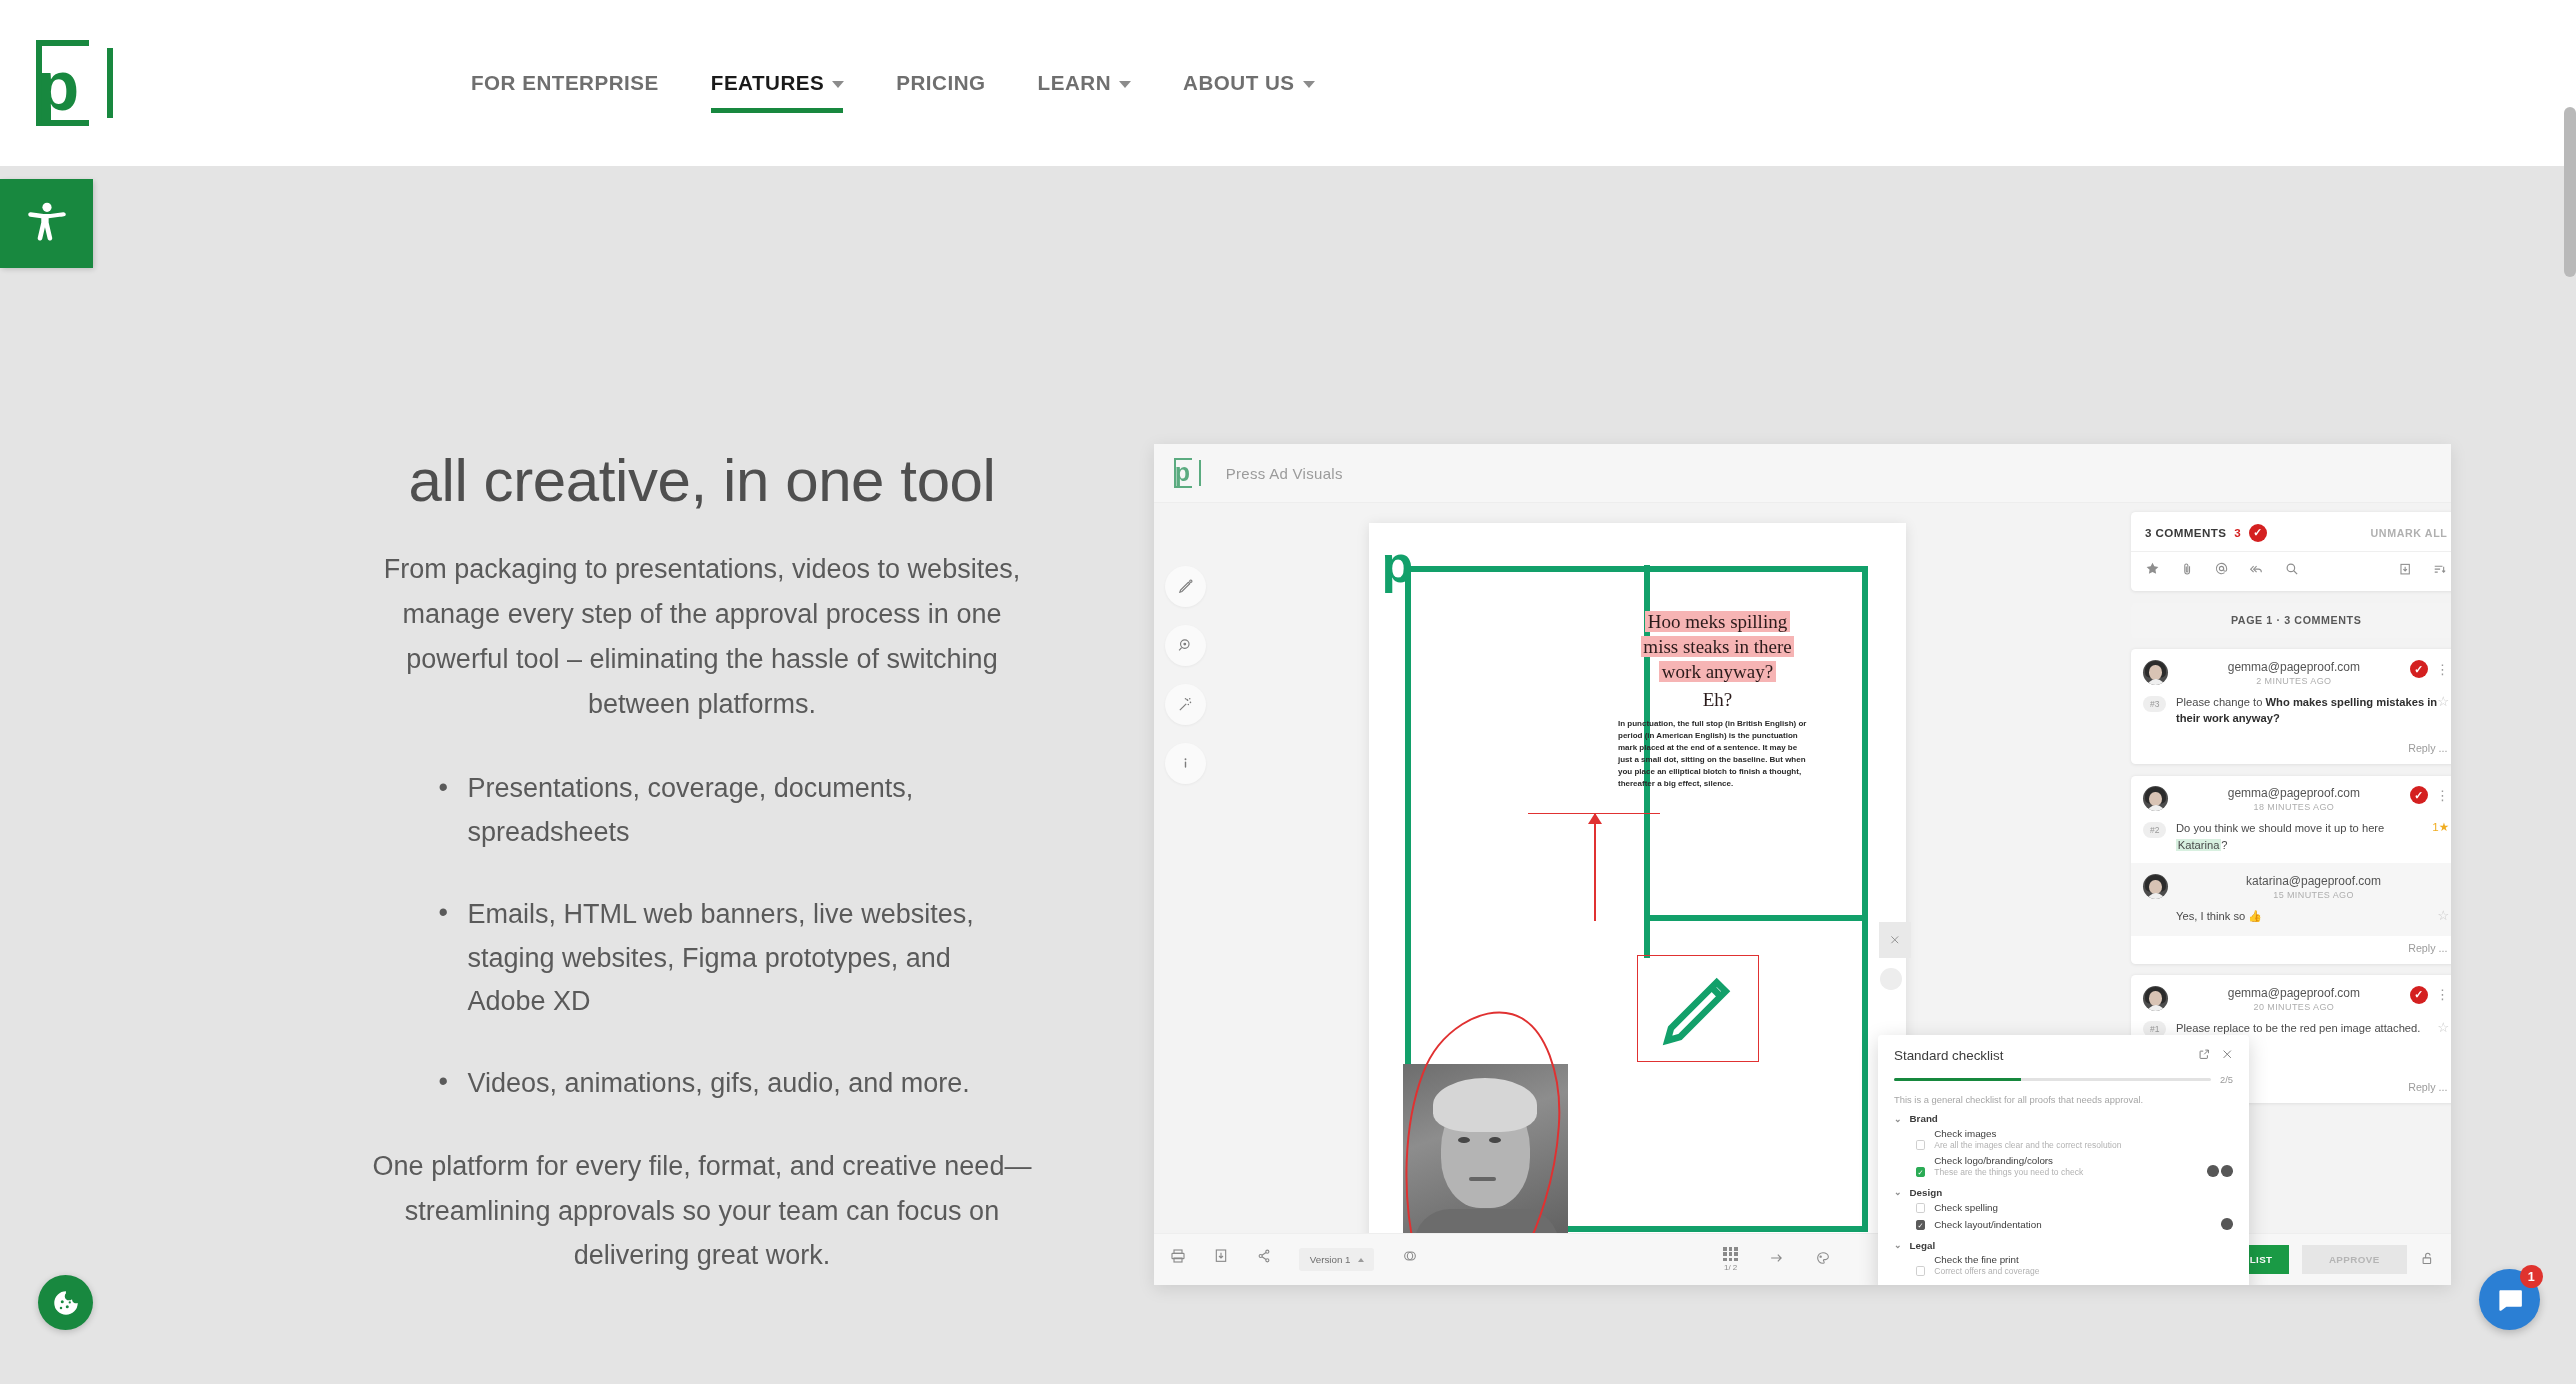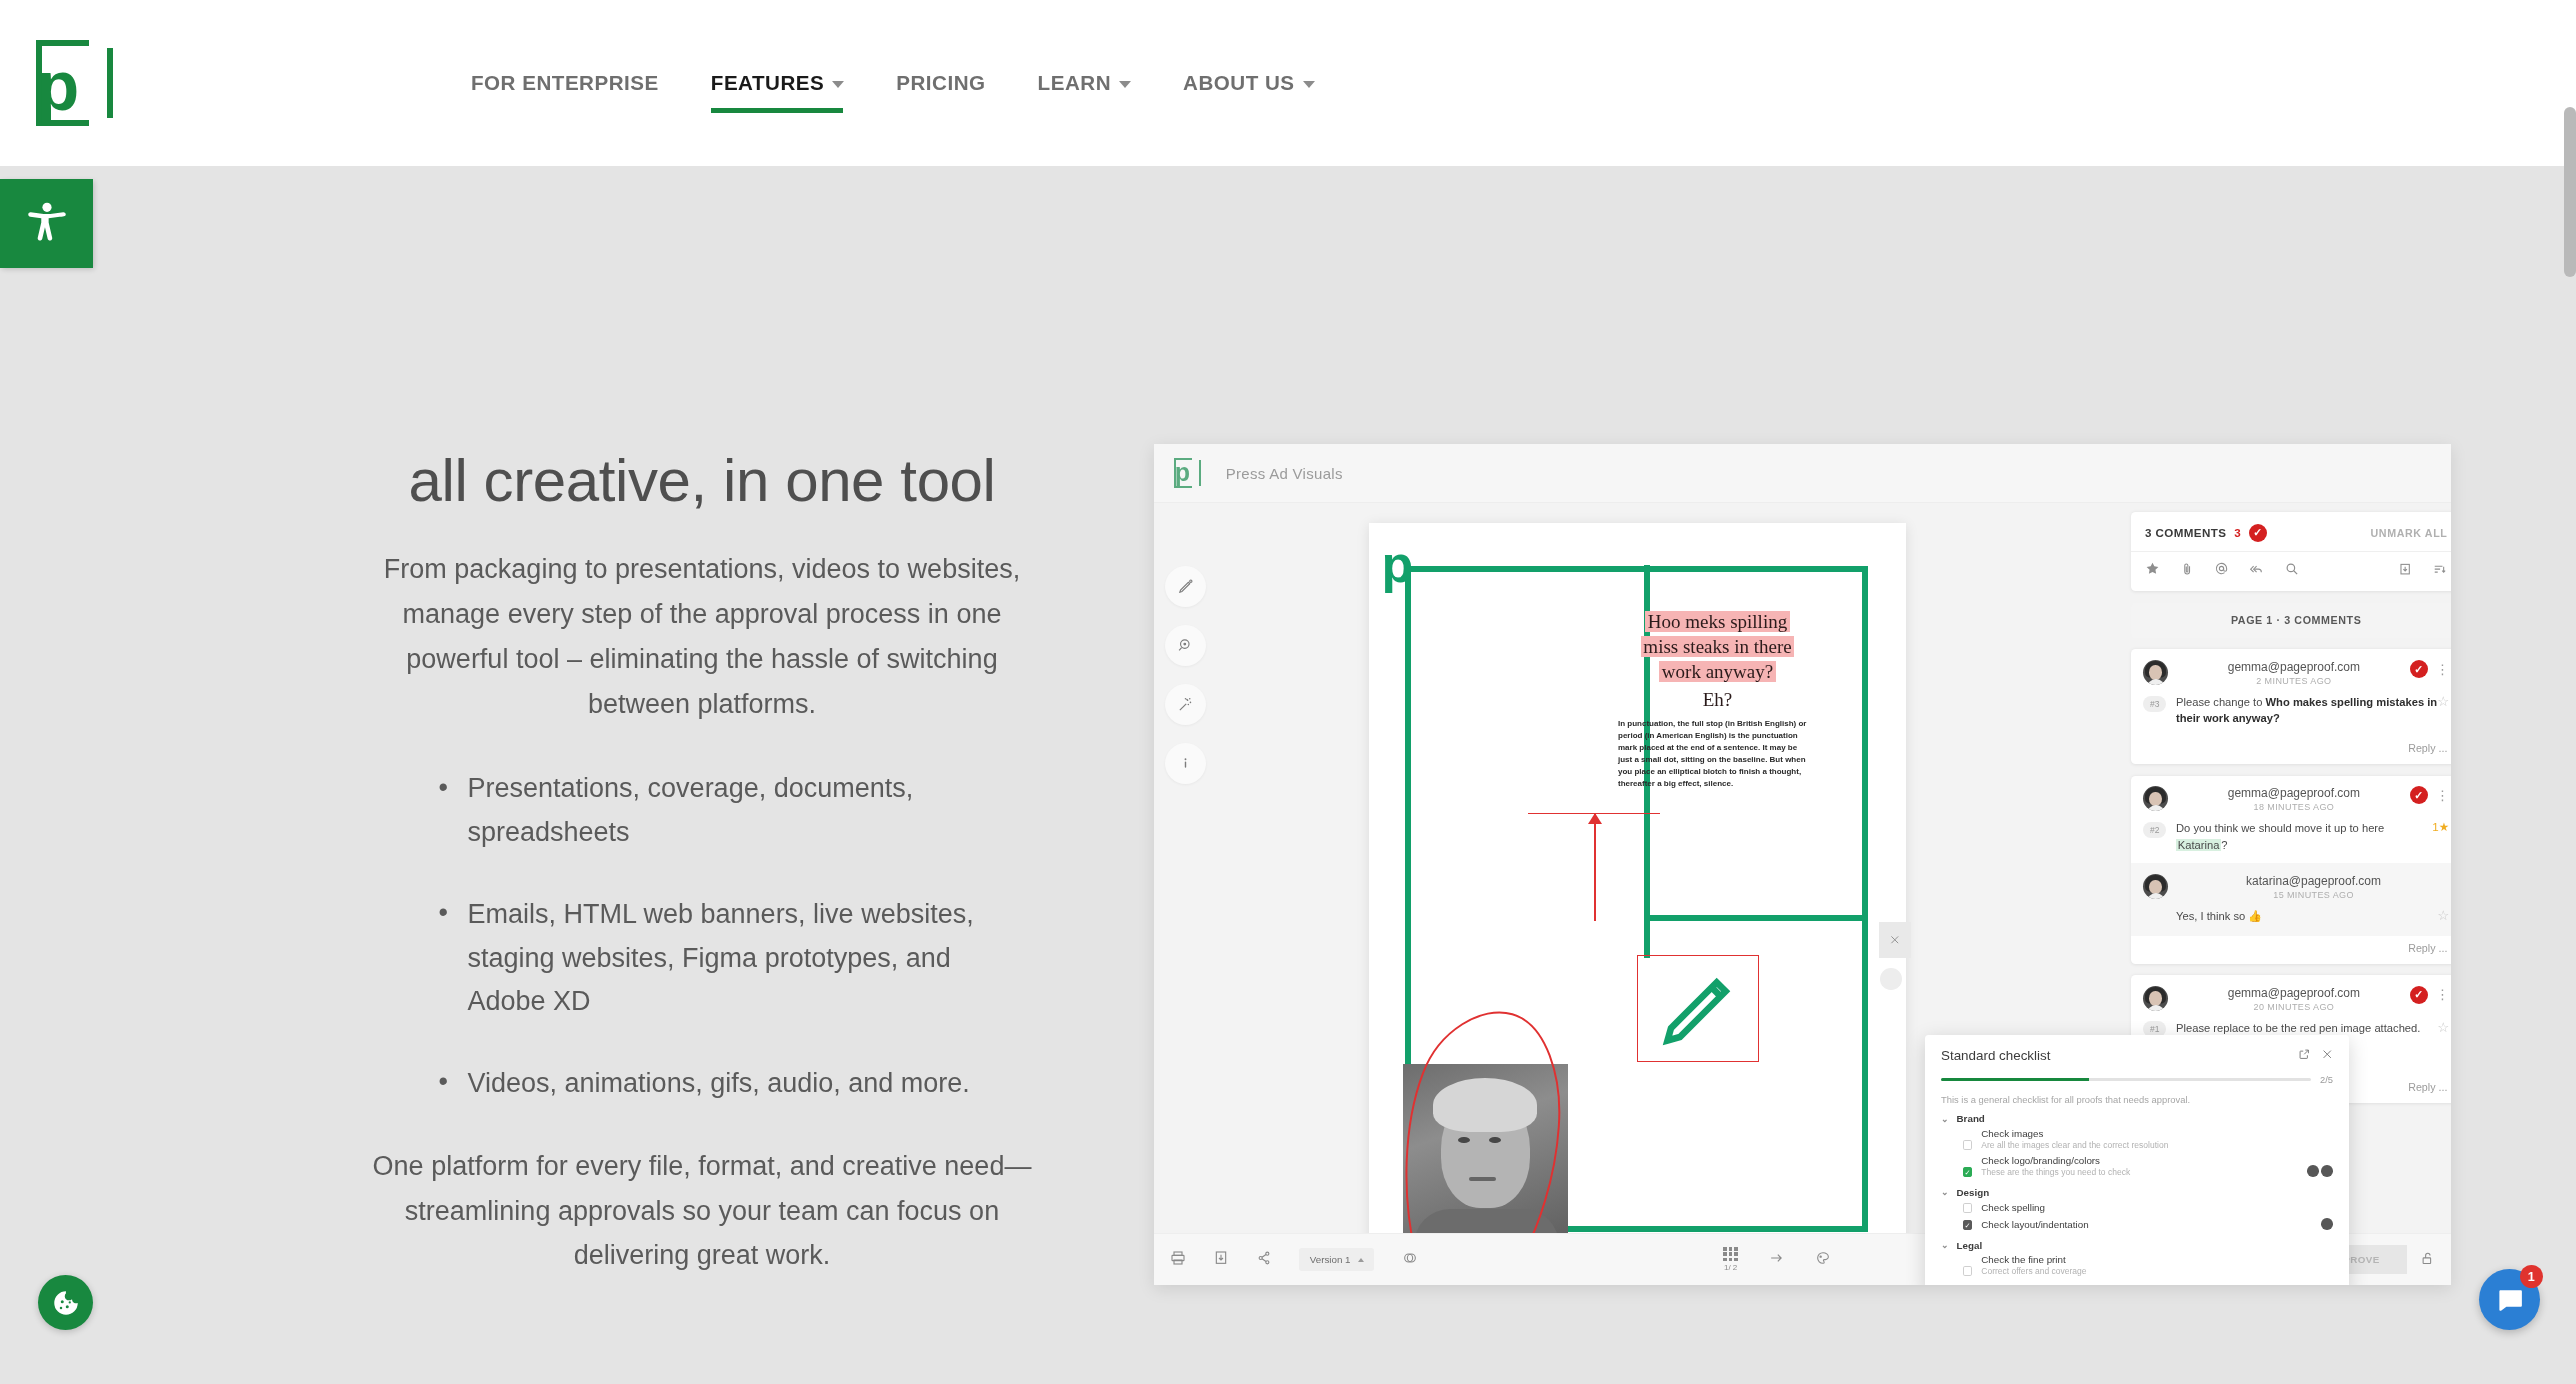--- a/index.html
+++ b/index.html
@@ -434,22 +434,22 @@
   .reply { text-align: right; padding: 5.4px 14.3px 9.8px 0; font-size: 10.7px; color: #9c9c9c; cursor: pointer; }
   .c-reply-block { background: #f6f6f6; }
   .attach-chip {
     display: inline-block; background: #6f6f6f; color: #fff;
     font-size: 9px; padding: 4.5px 9.8px; border-radius: 9.8px; margin-top: 7.2px;
   }
 
   
   .checklist {
     position: absolute;
-    left: 771px; top: 532px;
-    width: 424px;
+    left: 724px; top: 532px;
+    width: 371px;
     background: #fff;
     border-radius: 3.6px;
     box-shadow: 0 5.4px 19.7px rgba(0,0,0,.17);
     padding: 12.5px 16px 14.3px 16px;
     z-index: 12;
   }
   .cl-head { display: flex; align-items: center; justify-content: space-between; }
   .cl-title { font-size: 13.4px; color: #3c3c3c; }
   .cl-icons { display: flex; align-items: center; gap: 9.8px; color: #777; }
   .cl-progress-row { display: flex; align-items: center; gap: 9px; margin-top: 10.7px; }
@@ -486,21 +486,21 @@
 
   
   .app-bottom {
     position: absolute; left: 0; right: 0; bottom: 0;
     height: 52px;
     background: #f7f7f7;
     display: flex; align-items: center;
     padding: 0 16px;
     border-top: 0.9px solid #eee;
   }
-  .bb-left { display: flex; align-items: center; gap: 27px; color: #8a8a8a; }
+  .bb-left { display: flex; gap: 27px; color: #8a8a8a; }
   .version-pill {
     background: #eeeeee; border-radius: 2.7px;
     padding: 6.3px 10.7px;
     font-size: 9.8px; color: #6e6e6e;
     display: flex; align-items: center; gap: 7.2px;
     cursor: pointer;
   }
   .caret-up { width: 0; height: 0; border-left: 3.6px solid transparent; border-right: 3.6px solid transparent; border-bottom: 4.5px solid #9b9b9b; }
   .bb-center { flex: 1; display: flex; align-items: center; justify-content: center; gap: 30px; color: #8a8a8a; }
   .pager { display: flex; flex-direction: column; align-items: center; gap: 1.8px; cursor: pointer; }

